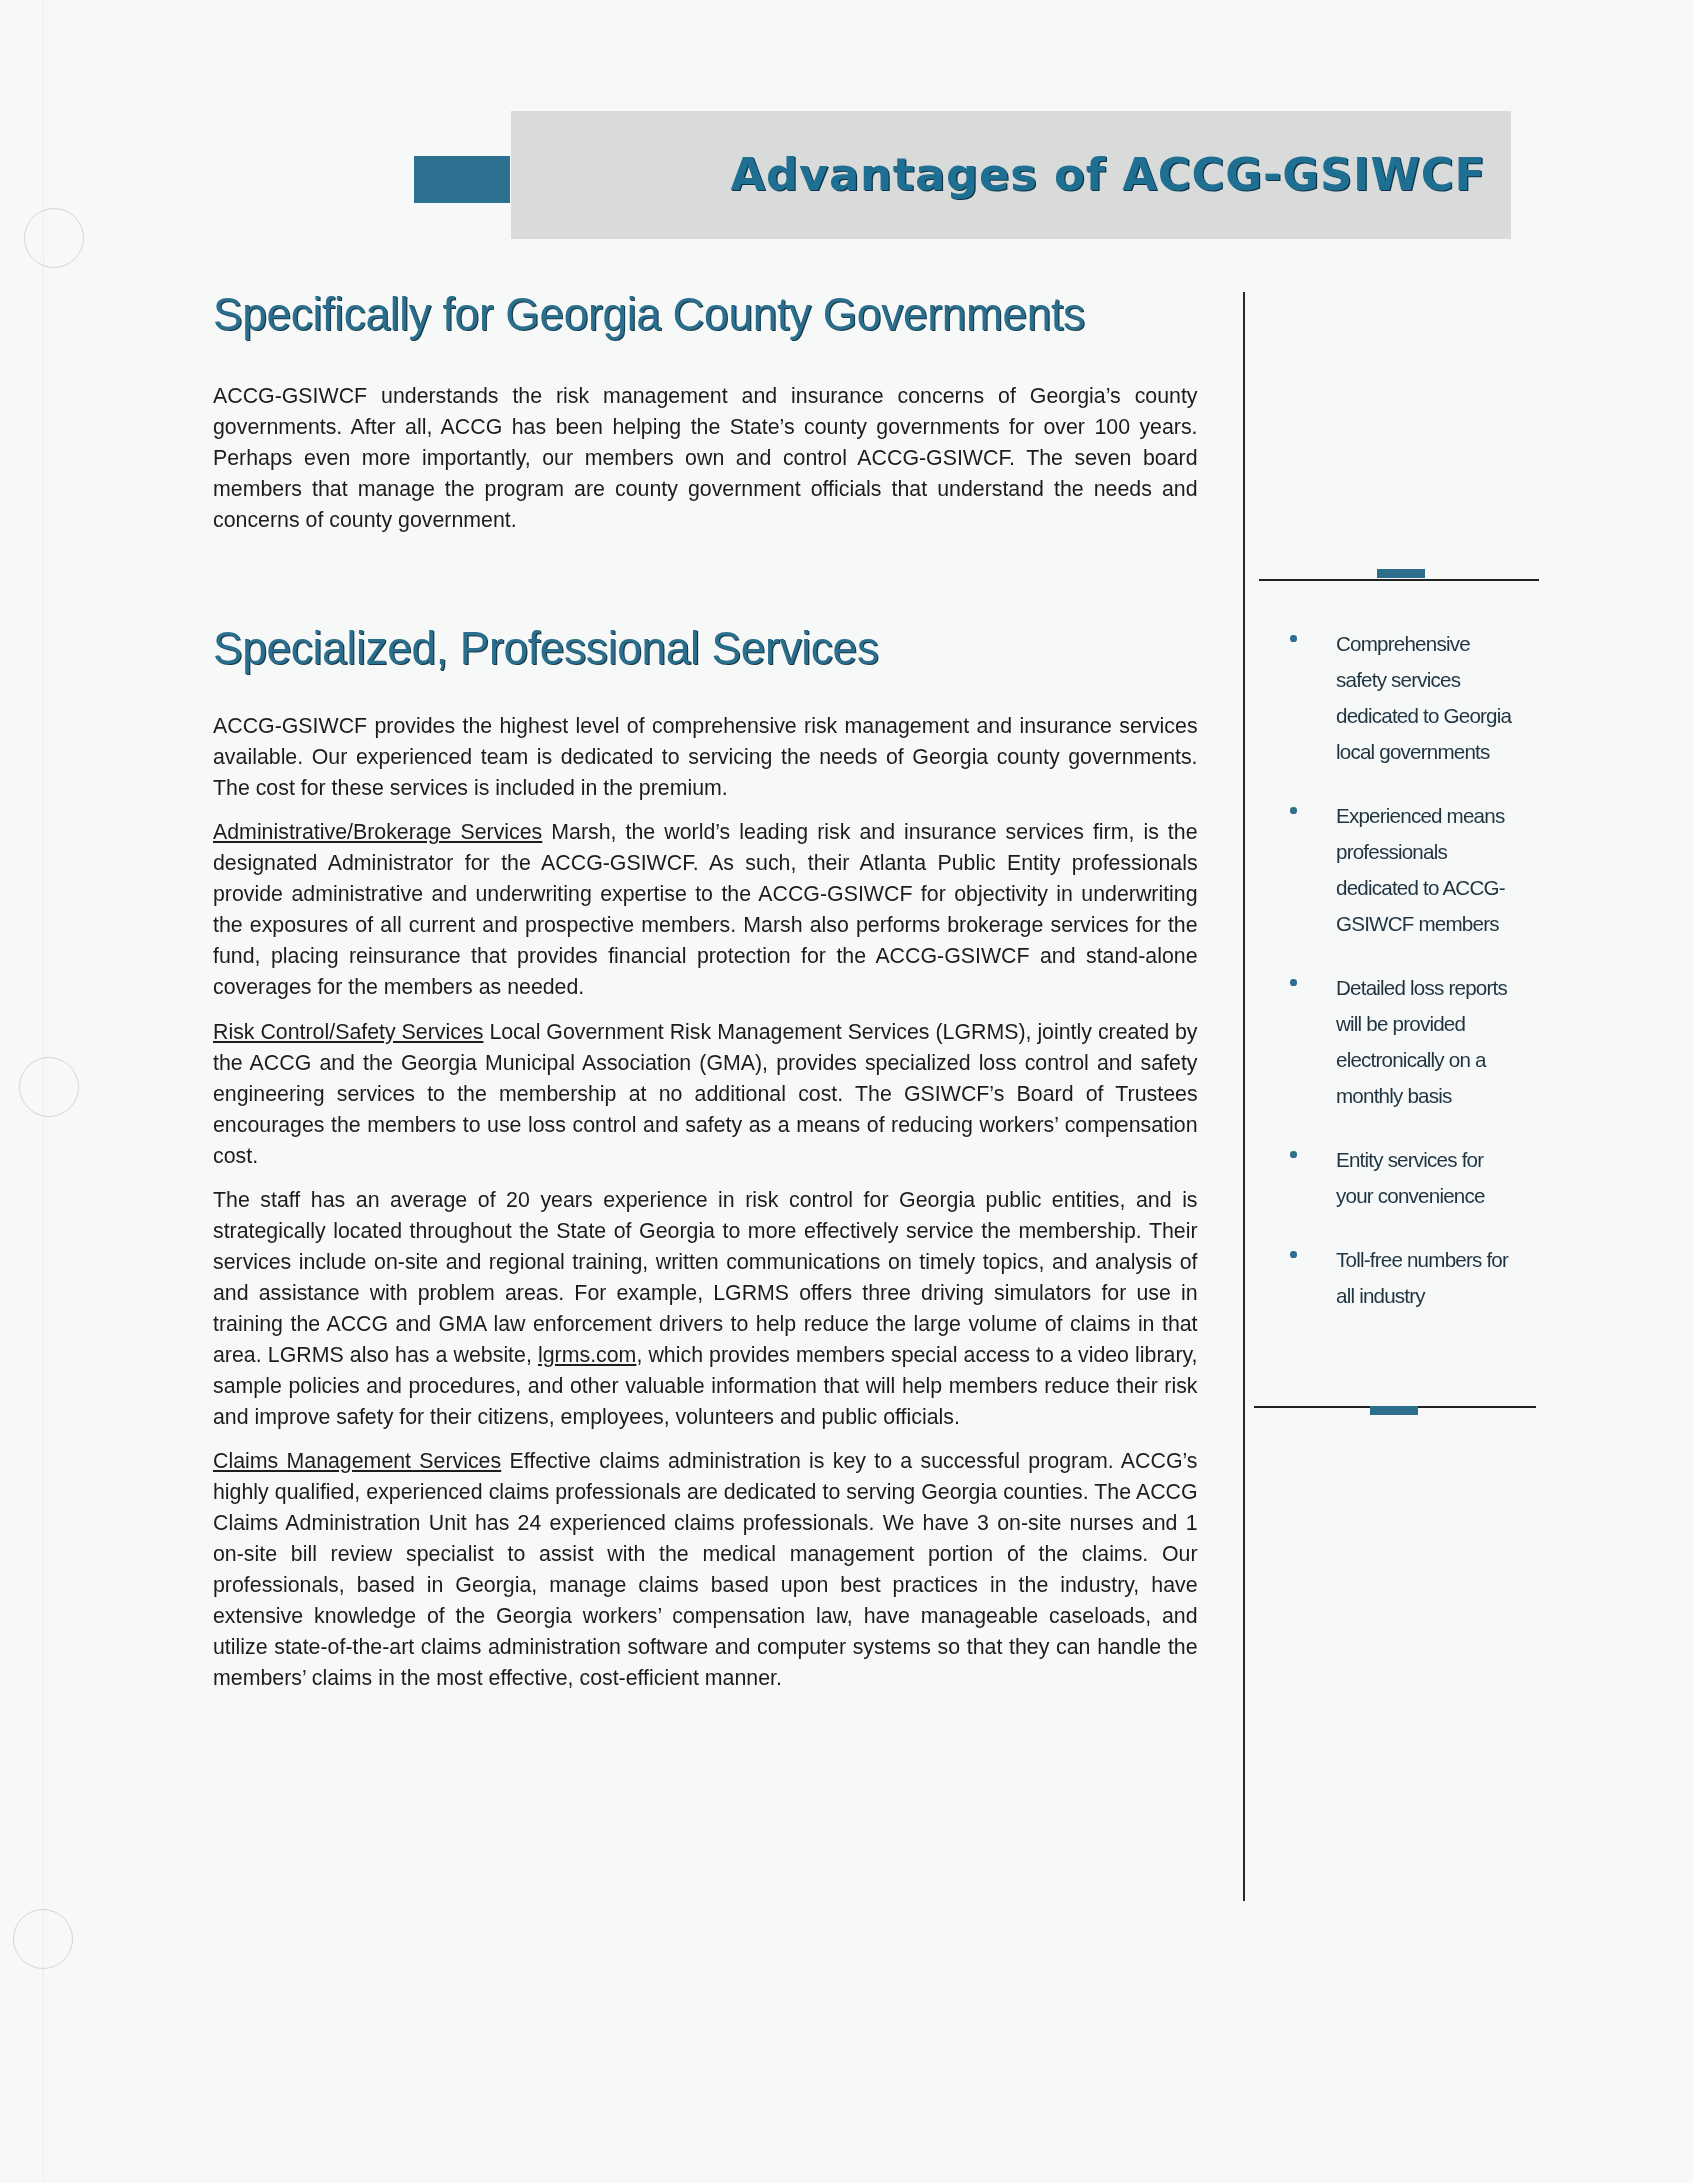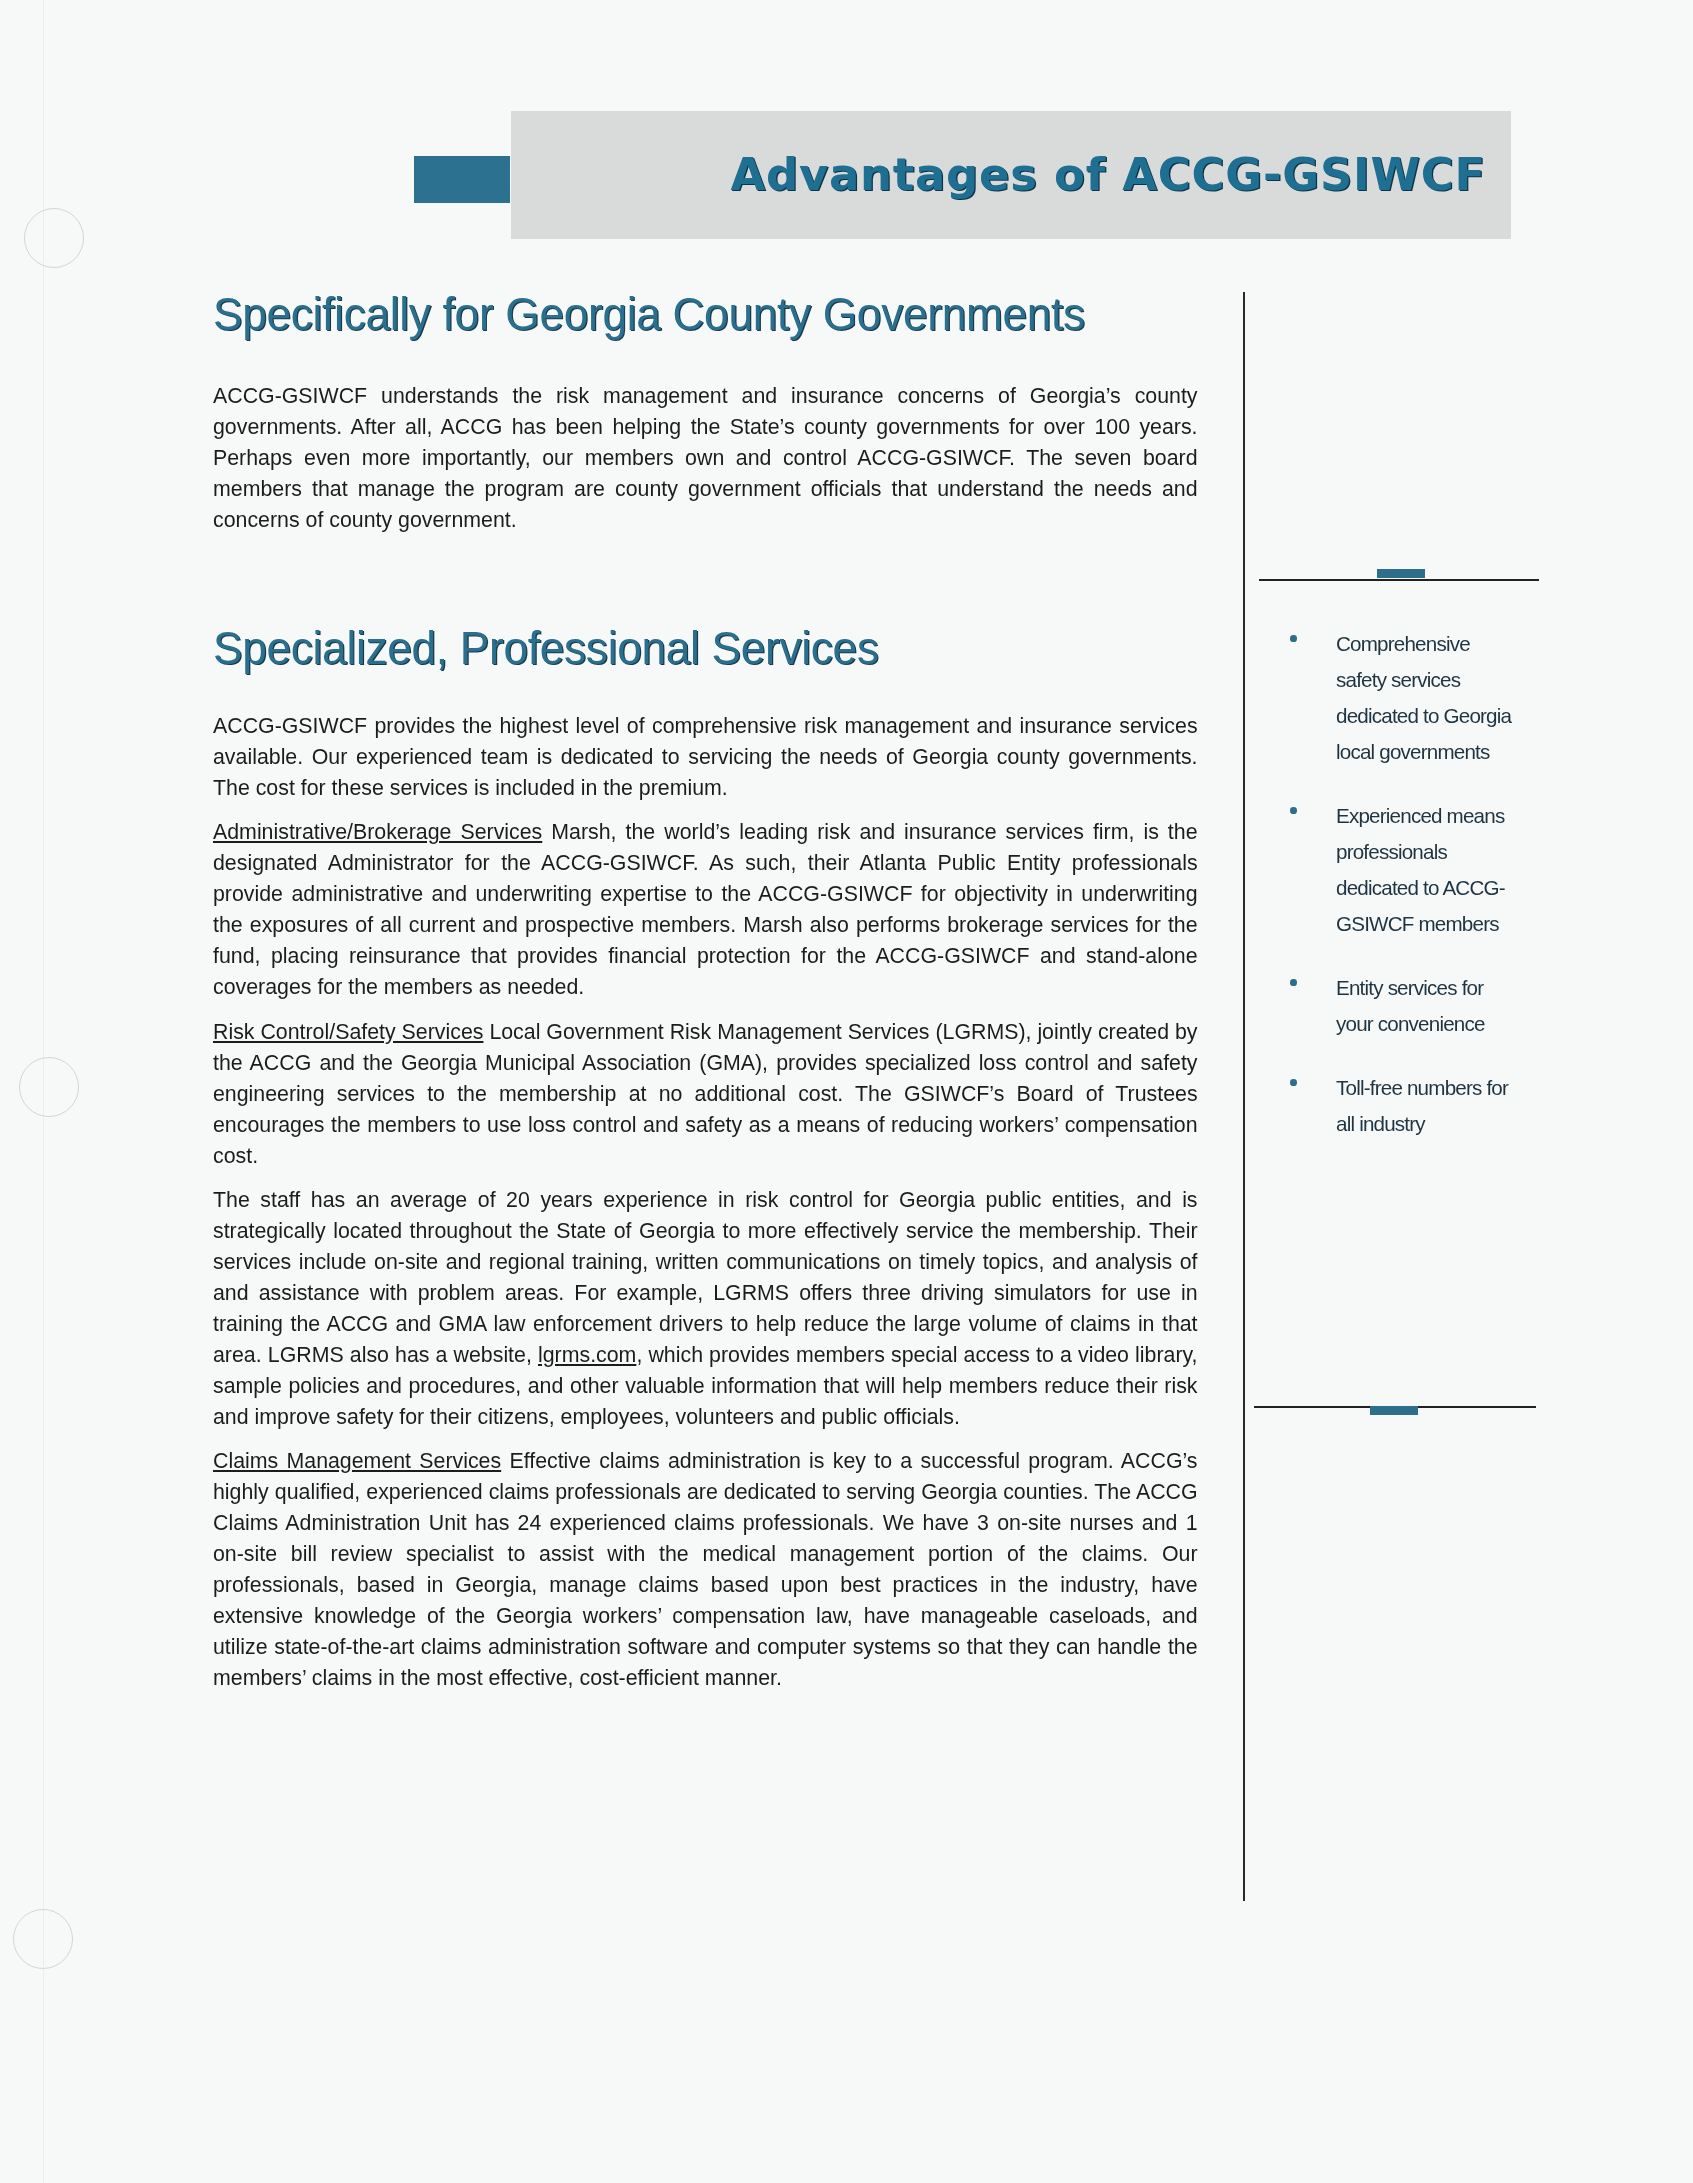--- a/index.html
+++ b/index.html
@@ -96,16 +96,17 @@
 <div class="vrule"></div>
 
 <div class="hr-line" style="left:1259px; top:579px; width:280px;"></div>
 <div class="hr-tab" style="left:1377px; top:569px; width:48px;"></div>
 <div class="hr-line" style="left:1254px; top:1406px; width:282px;"></div>
 <div class="hr-tab" style="left:1370px; top:1406px; width:48px;"></div>
 
 <ul class="bullets">
   <li><span class="dot"></span><span>Comprehensive safety services dedicated to Georgia local governments</span></li>
   <li><span class="dot"></span><span>Experienced means professionals dedicated to ACCG-GSIWCF members</span></li>
+  <li><span class="dot"></span><span>Detailed loss reports will be provided electronically on a monthly basis</span></li>
   <li><span class="dot"></span><span>Entity services for your convenience</span></li>
   <li><span class="dot"></span><span>Toll-free numbers for all industry</span></li>
 </ul>
 
 
 </body></html>

